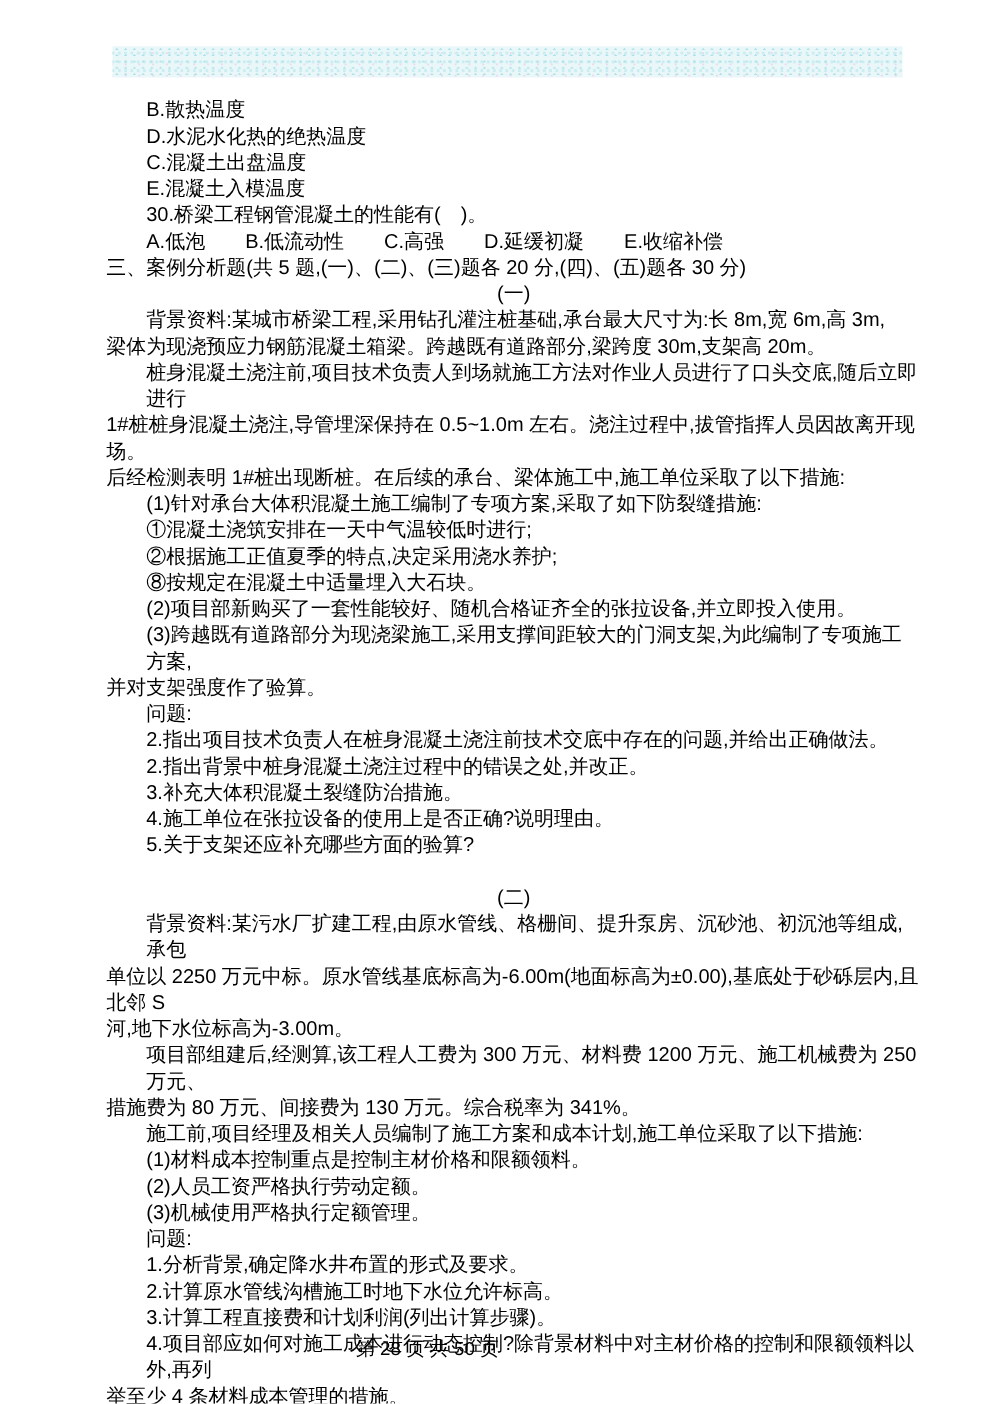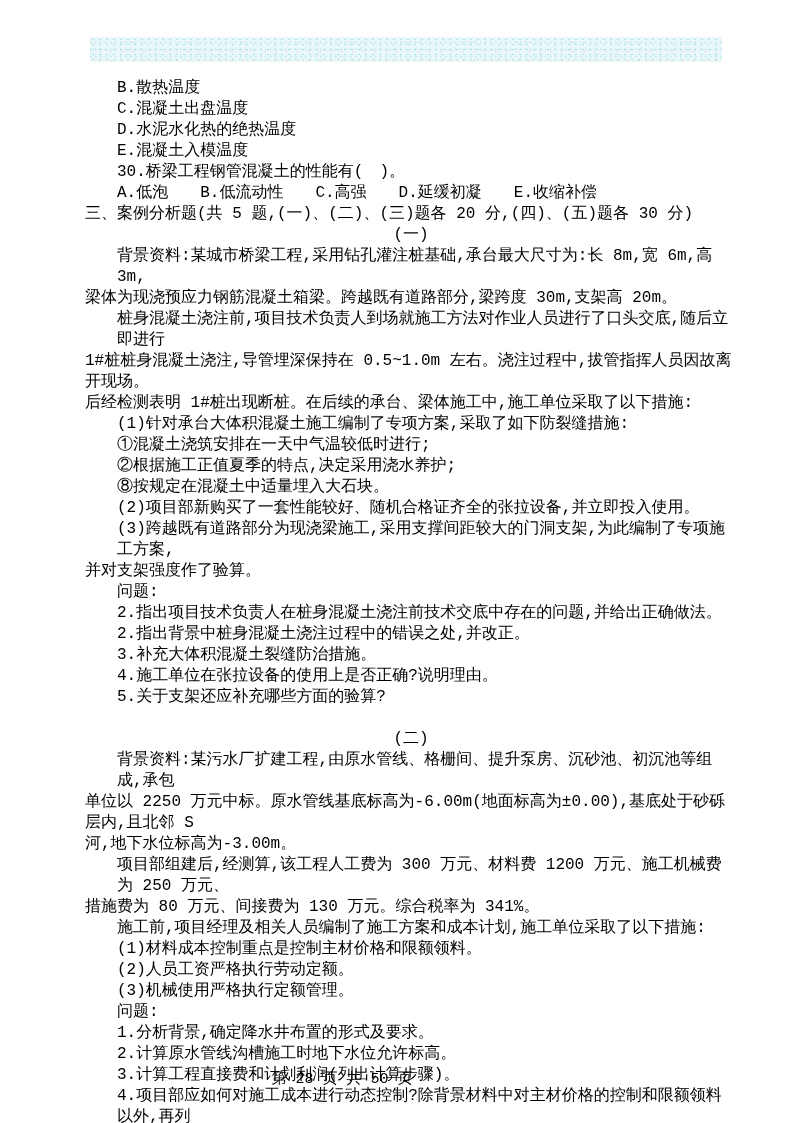--- a/index.html
+++ b/index.html
@@ -6,21 +6,21 @@
     margin: 0;
     padding: 0;
     background: #ffffff;
   }
   .page {
     position: relative;
     width: 794px;
     height: 1123px;
     background: #ffffff;
     overflow: hidden;
-    font-family: Liberation Mono, monospace;
+    font-family: Liberation Sans, sans-serif;
     color: #000000;
   }
   .band {
     position: absolute;
     top: 37px;
     left: 90px;
     width: 632px;
     height: 25px;
     background-color: #eaf7f9;
     background-image:
@@ -56,22 +56,22 @@
     line-height: 20px;
   }
 </style>
 </head>
 <body>
 
 <div class="page">
   <div class="band"></div>
   <div class="content" id="document-lines">
       <div class="line indent">B.散热温度</div>
+      <div class="line indent">D.水泥水化热的绝热温度</div>
       <div class="line indent">C.混凝土出盘温度</div>
-      <div class="line indent">D.水泥水化热的绝热温度</div>
       <div class="line indent">E.混凝土入模温度</div>
       <div class="line indent">30.桥梁工程钢管混凝土的性能有(　)。</div>
       <div class="line indent">A.低泡　　B.低流动性　　C.高强　　D.延缓初凝　　E.收缩补偿</div>
       <div class="line left">三、案例分析题(共 5 题,(一)、(二)、(三)题各 20 分,(四)、(五)题各 30 分)</div>
       <div class="line center">(一)</div>
       <div class="line indent">背景资料:某城市桥梁工程,采用钻孔灌注桩基础,承台最大尺寸为:长 8m,宽 6m,高 3m,</div>
       <div class="line left">梁体为现浇预应力钢筋混凝土箱梁。跨越既有道路部分,梁跨度 30m,支架高 20m。</div>
       <div class="line indent">桩身混凝土浇注前,项目技术负责人到场就施工方法对作业人员进行了口头交底,随后立即进行</div>
       <div class="line left">1#桩桩身混凝土浇注,导管埋深保持在 0.5~1.0m 左右。浇注过程中,拔管指挥人员因故离开现场。</div>
       <div class="line left">后经检测表明 1#桩出现断桩。在后续的承台、梁体施工中,施工单位采取了以下措施:</div>

